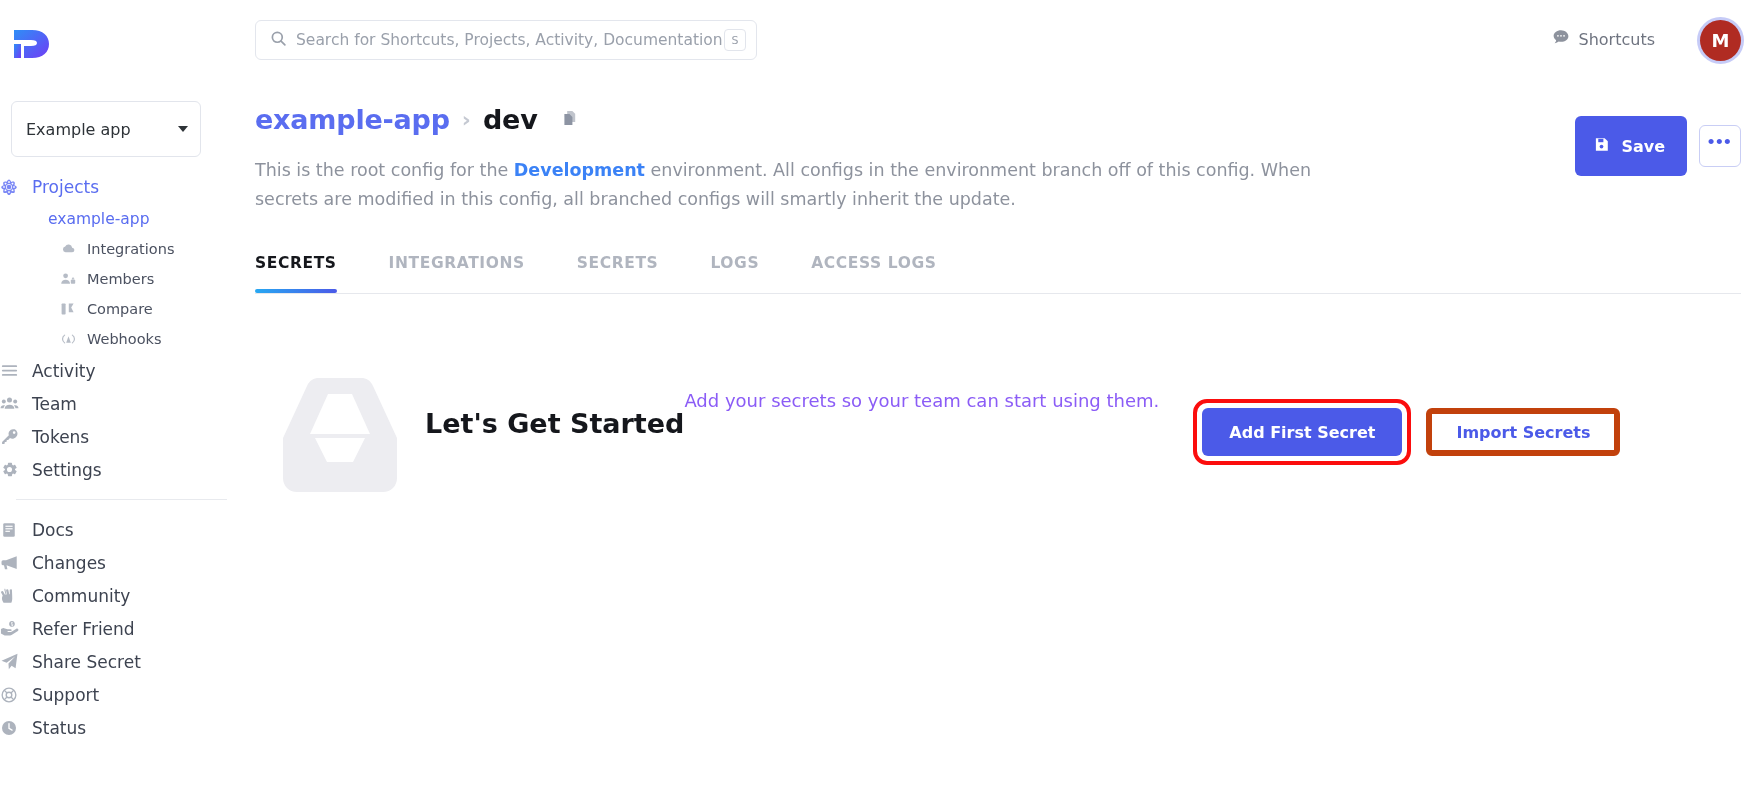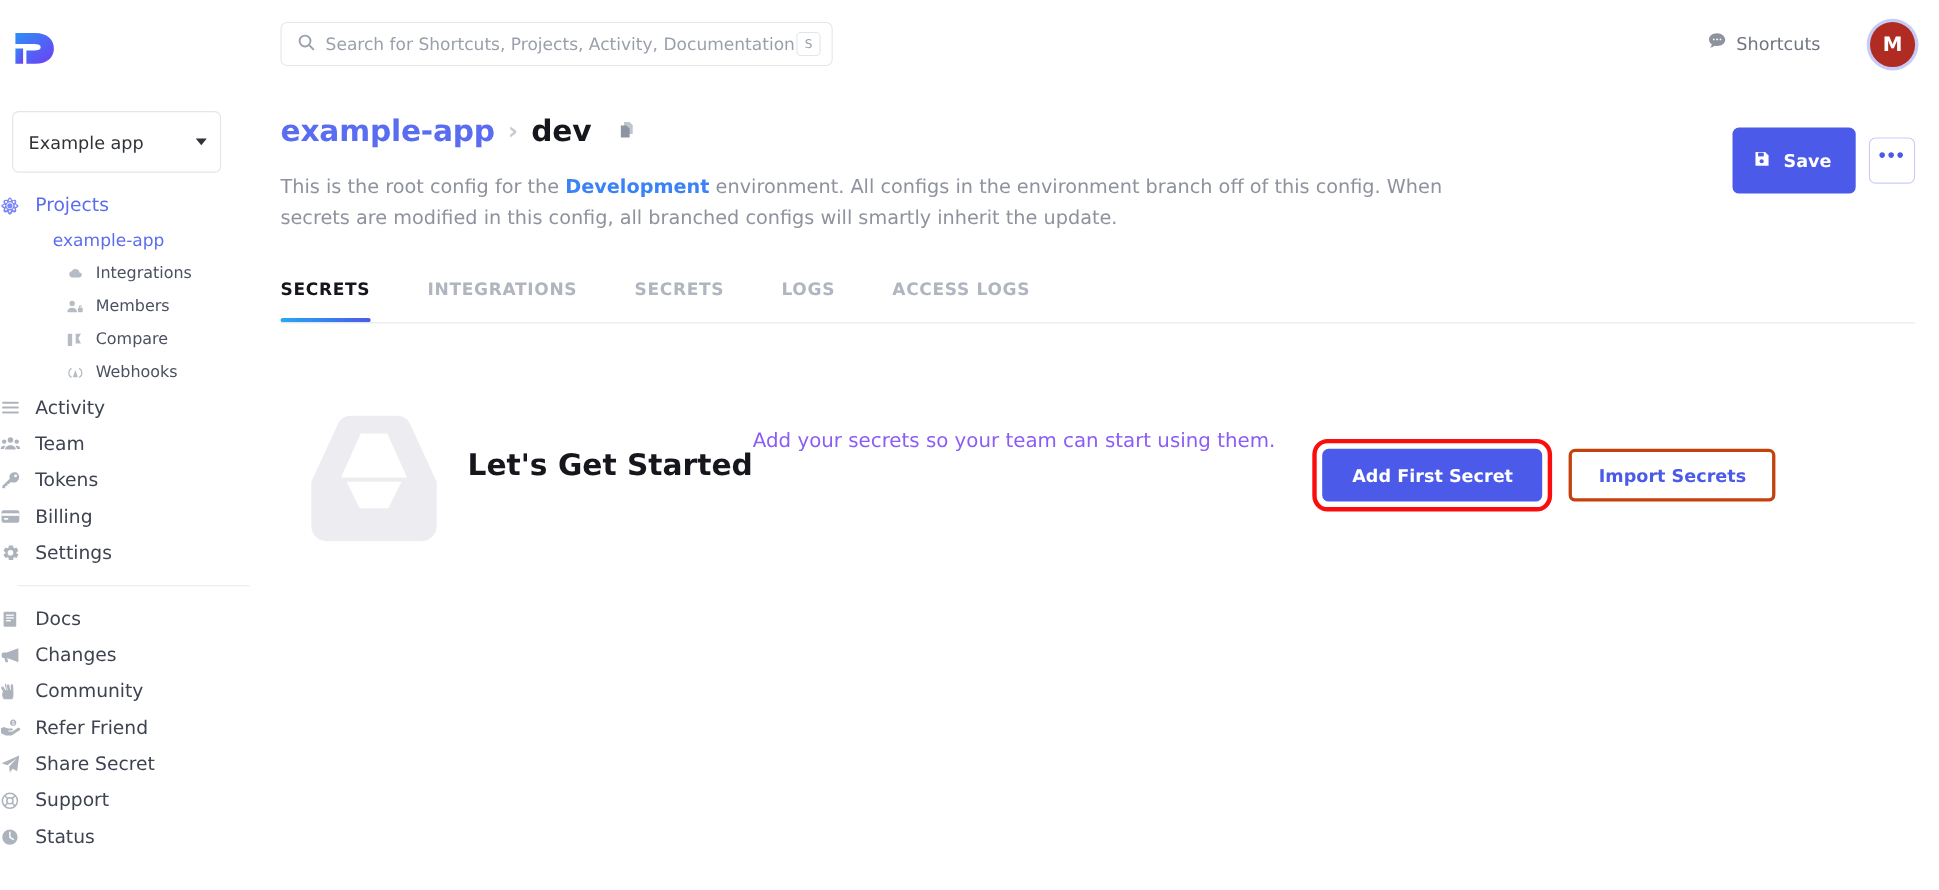--- a/index.html
+++ b/index.html
@@ -144,21 +144,21 @@
   .empty-title { margin-top: 36px; font-size: 27px; font-weight: 700; color: #15171c; }
   .empty-sub { margin-top: 18px; font-size: 18px; color: #8b5cf6; }
   .empty-btns { margin-top: 36px; display: flex; align-items: center; gap: 24px; margin-left: 43px; }
   .btn-primary {
     height: 48px; padding: 0 27px; background: #4b5ae8;
     border: none; border-radius: 6px; color: #fff;
     font-size: 16px; font-weight: 700; font-family: inherit; cursor: pointer;
   }
   .btn-outline {
     height: 48px; padding: 0 24px; background: #fff;
-    border: 3px solid #c2410c; border-radius: 6px; color: #4b5ae8;
+    border: 6px solid #c2410c; border-radius: 6px; color: #4b5ae8;
     font-size: 16px; font-weight: 700; font-family: inherit; cursor: pointer;
   }
   .hl-ring {
     position: relative; display: inline-flex;
   }
   .hl-ring::before {
     content: ""; position: absolute; left: -9px; top: -9px; right: -9px; bottom: -9px;
     border: 4px solid #fb0d0d; border-radius: 14px; pointer-events: none;
   }
 </style>
@@ -271,30 +271,20 @@
 
       <div class="nav-row">
         <span class="ico">
           <svg width="19" height="19" viewBox="0 0 20 20" fill="currentColor">
             <path d="M13.6 2.4a4.6 4.6 0 00-4.3 6.2L2.2 15.7v2.1h2.2l.6-.6v-1.5h1.5l.6-.6v-1.5h1.5l1.9-1.9a4.6 4.6 0 105.1-9.3zm1.3 4.9a1.4 1.4 0 111.4-1.4 1.4 1.4 0 01-1.4 1.4z"></path>
           </svg>
         </span>
         <span class="lbl">Tokens</span>
       </div>
 
-      <div class="nav-row">
-        <span class="ico">
-          <svg width="19" height="19" viewBox="0 0 20 20" fill="currentColor">
-            <rect x="1.5" y="4" width="17" height="12" rx="2"></rect>
-            <rect x="1.5" y="7" width="17" height="2.4" fill="#fff"></rect>
-            <rect x="3.6" y="11.4" width="4.4" height="1.8" rx=".9" fill="#fff"></rect>
-          </svg>
-        </span>
-        <span class="lbl">Billing</span>
-      </div>
 
       <div class="nav-row">
         <span class="ico">
           <svg width="19" height="19" viewBox="0 0 20 20" fill="currentColor">
             <path d="M17.3 11.5l-1.5-.9a6 6 0 000-1.2l1.5-.9a.5.5 0 00.2-.6l-1.5-2.6a.5.5 0 00-.6-.2l-1.6.6a5.9 5.9 0 00-1-.6l-.2-1.7a.5.5 0 00-.5-.4H8.9a.5.5 0 00-.5.4l-.2 1.7a5.9 5.9 0 00-1 .6l-1.6-.6a.5.5 0 00-.6.2L3.5 7.9a.5.5 0 00.2.6l1.5.9a6 6 0 000 1.2l-1.5.9a.5.5 0 00-.2.6l1.5 2.6a.5.5 0 00.6.2l1.6-.6a5.9 5.9 0 001 .6l.2 1.7a.5.5 0 00.5.4h3.2a.5.5 0 00.5-.4l.2-1.7a5.9 5.9 0 001-.6l1.6.6a.5.5 0 00.6-.2l1.5-2.6a.5.5 0 00-.2-.6zM10 12.7A2.7 2.7 0 1112.7 10 2.7 2.7 0 0110 12.7z"></path>
           </svg>
         </span>
         <span class="lbl">Settings</span>
       </div>
 

